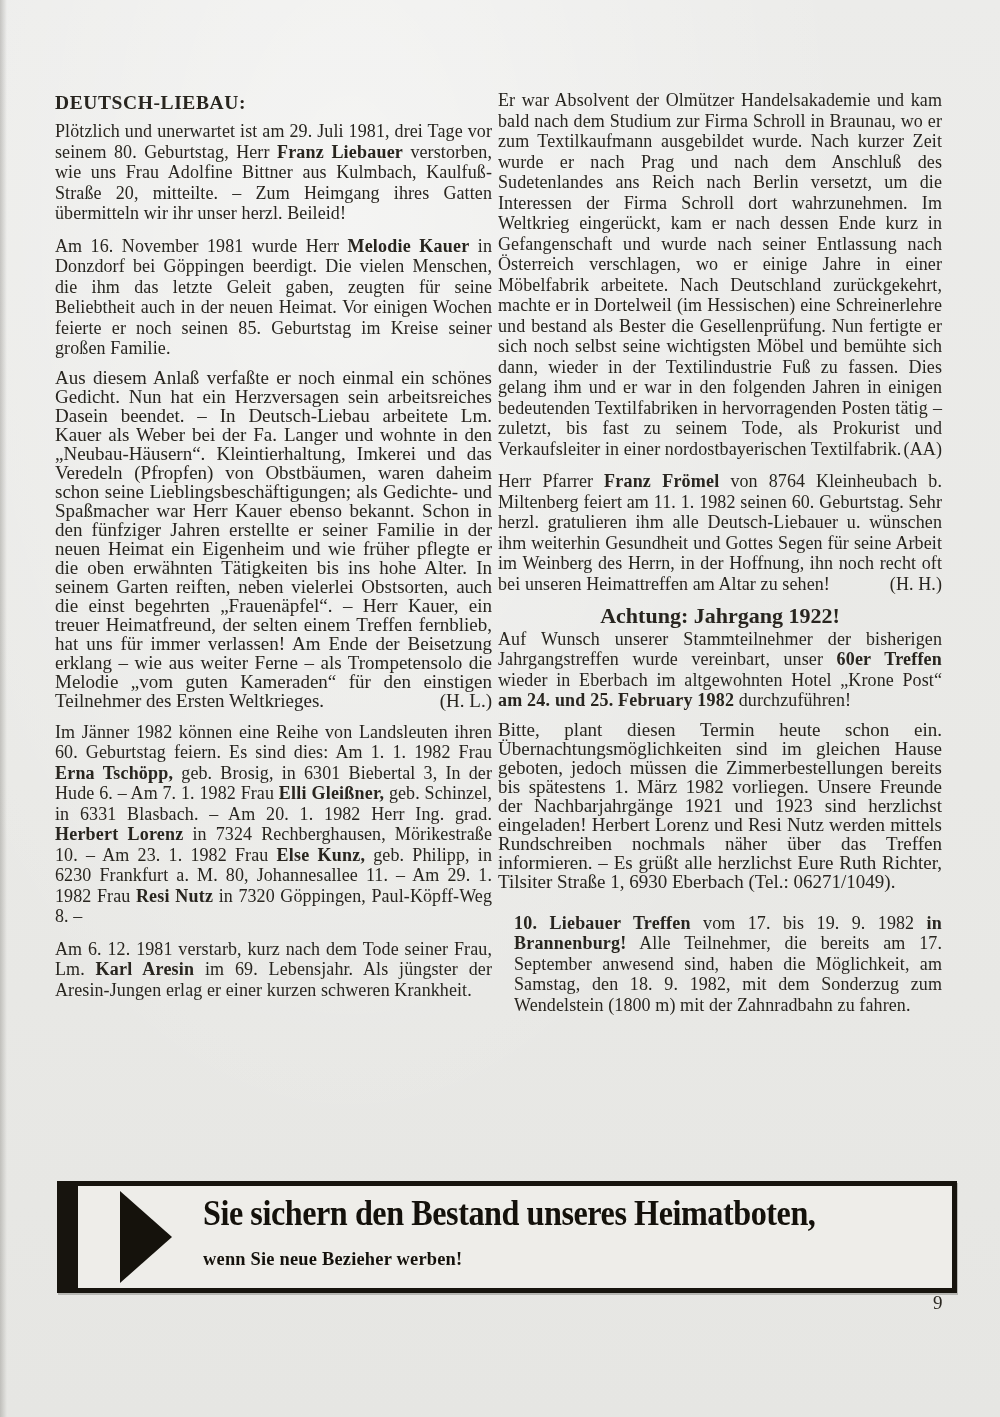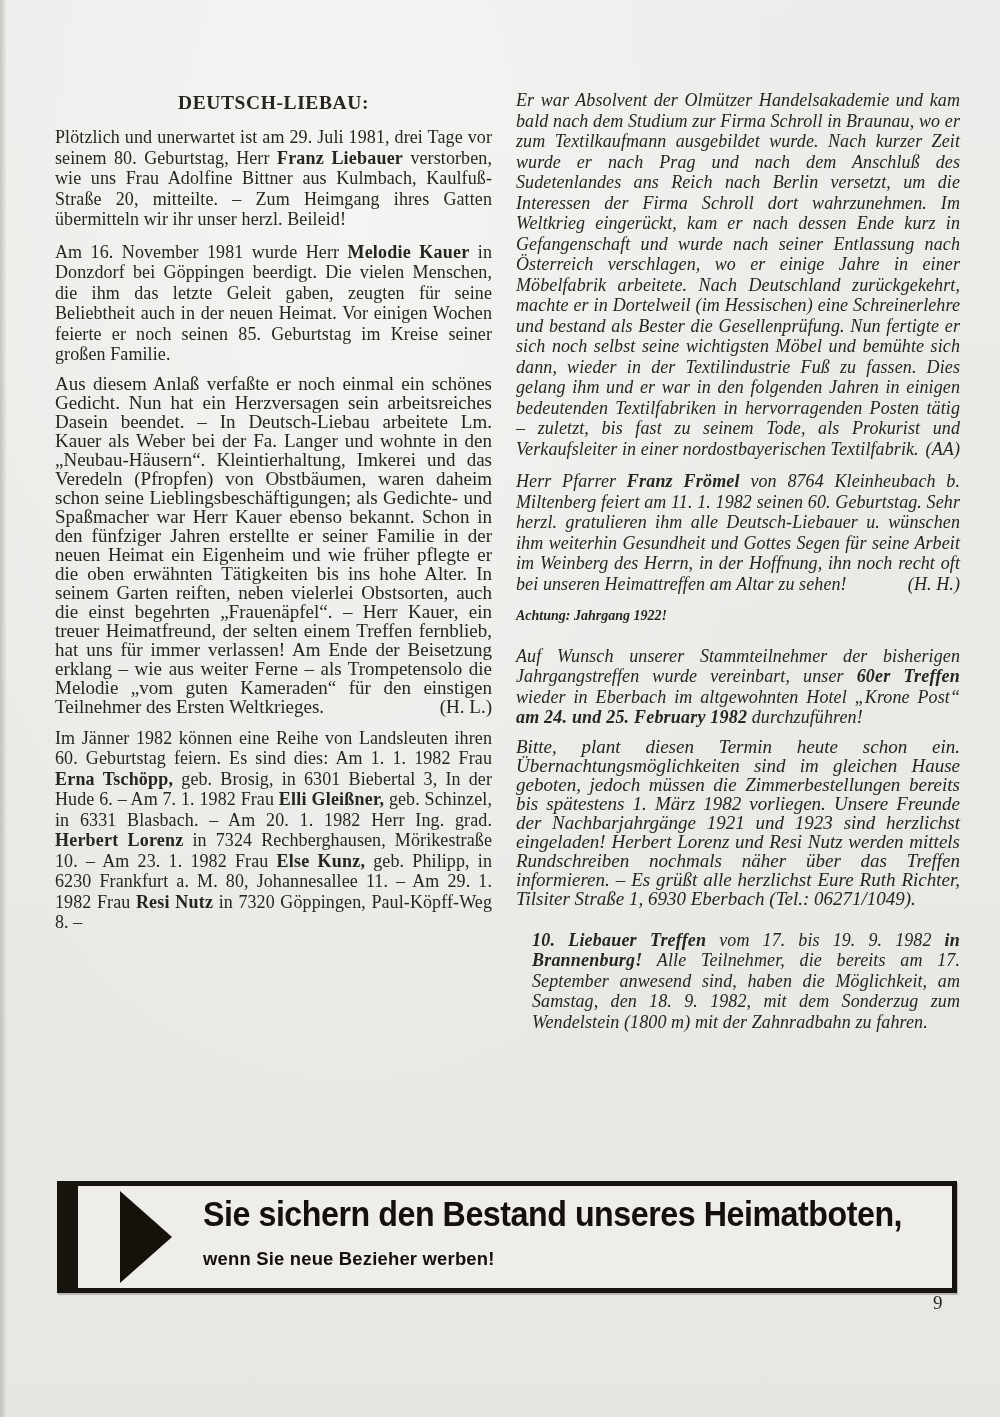--- a/index.html
+++ b/index.html
@@ -9,63 +9,64 @@
     background-image:
       radial-gradient(ellipse at 35% 15%, rgba(255,255,255,.45), rgba(255,255,255,0) 55%),
       linear-gradient(180deg,#ececea 0%,#e9e9e6 55%,#e6e6e3 100%);
     font-family:"Liberation Serif","DejaVu Serif",serif;
     color:#28251f;
   }
   .gutter{position:absolute;left:0;top:0;width:7px;height:100%;
     background:linear-gradient(90deg,rgba(120,118,112,.35),rgba(120,118,112,0));}
   .col{position:absolute;text-align:justify;hyphens:auto;-webkit-hyphens:auto;}
   .col-left{left:55px;top:92px;width:437px;}
-  .col-right{left:516px;top:90px;width:444px;font-style:italic;}
+  .col-right{left:498px;top:90px;width:444px;}
   p{margin:0 0 9px 0;}
   .body{font-size:18px;line-height:20.5px;letter-spacing:.1px;}
   .small{font-size:19px;line-height:19px;}
-  .heading{font-size:19.5px;font-weight:bold;letter-spacing:.6px;text-align:center;margin-bottom:13px;}
-  .subhead{font-size:14px;line-height:20.5px;font-weight:bold;text-align:left;margin-bottom:19px;}
+  .heading{font-size:19.5px;font-weight:bold;letter-spacing:.6px;text-align:left;margin-bottom:7px;}
+  .subhead{font-size:22px;line-height:20.5px;font-weight:bold;text-align:center;margin-bottom:2px;}
   .gap{margin-top:22px;margin-left:16px;}
   .gap-sm{margin-top:12px;}
   .att{float:right;}
   b{letter-spacing:.2px;}
 
   .banner{
     position:absolute;left:57px;top:1181px;width:900px;height:112px;
     box-sizing:border-box;
     border:5px solid #17140e;border-left-width:21px;
     background:#eeede9;
     box-shadow:1px 2px 0 rgba(40,38,30,.25);
   }
   .tri{
     position:absolute;left:42px;top:5px;width:0;height:0;
     border-top:46px solid transparent;
     border-bottom:46px solid transparent;
     border-left:52px solid #15120c;
   }
   .banner-text{position:absolute;left:125px;top:8px;width:760px;
-    font-family:Liberation Sans, sans-serif;color:#14110b;}
+    font-family:Liberation Serif, serif;color:#14110b;}
   .b1{font-size:35px;font-weight:bold;letter-spacing:-.5px;white-space:nowrap;
     transform:scaleX(.92);transform-origin:left center;}
   .b2{font-size:19px;font-weight:bold;margin-top:14px;letter-spacing:.2px;
     transform:scaleX(.97);transform-origin:left center;}
   .pageno{position:absolute;left:933px;top:1292px;font-size:19px;color:#2b2822;}
 </style>
 </head>
 <body>
 
 <div class="gutter"></div>
 
 <div class="col col-left">
     <p class="heading">DEUTSCH-LIEBAU:</p>
     <p class="body">Plötzlich und unerwartet ist am 29. Juli 1981, drei Tage vor seinem 80. Geburtstag, Herr <b>Franz Liebauer</b> verstorben, wie uns Frau Adolfine Bittner aus Kulmbach, Kaulfuß-Straße 20, mitteilte. – Zum Heimgang ihres Gatten übermitteln wir ihr unser herzl. Beileid!</p>
     <p class="body gap-sm">Am 16. November 1981 wurde Herr <b>Melodie Kauer</b> in Donzdorf bei Göppingen beerdigt. Die vielen Menschen, die ihm das letzte Geleit gaben, zeugten für seine Beliebtheit auch in der neuen Heimat. Vor einigen Wochen feierte er noch seinen 85. Geburtstag im Kreise seiner großen Familie.</p>
     <p class="small">Aus diesem Anlaß verfaßte er noch einmal ein schönes Gedicht. Nun hat ein Herzversagen sein arbeitsreiches Dasein beendet. – In Deutsch-Liebau arbeitete Lm. Kauer als Weber bei der Fa. Langer und wohnte in den „Neubau-Häusern“. Kleintierhaltung, Imkerei und das Veredeln (Pfropfen) von Obstbäumen, waren daheim schon seine Lieblingsbeschäftigungen; als Gedichte- und Spaßmacher war Herr Kauer ebenso bekannt. Schon in den fünfziger Jahren erstellte er seiner Familie in der neuen Heimat ein Eigenheim und wie früher pflegte er die oben erwähnten Tätigkeiten bis ins hohe Alter. In seinem Garten reiften, neben vielerlei Obstsorten, auch die einst begehrten „Frauenäpfel“. – Herr Kauer, ein treuer Heimatfreund, der selten einem Treffen fernblieb, hat uns für immer verlassen! Am Ende der Beisetzung erklang – wie aus weiter Ferne – als Trompetensolo die Melodie „vom guten Kameraden“ für den einstigen Teilnehmer des Ersten Weltkrieges. <span class="att">(H. L.)</span></p>
     <p class="body gap-sm">Im Jänner 1982 können eine Reihe von Landsleuten ihren 60. Geburtstag feiern. Es sind dies: Am 1. 1. 1982 Frau <b>Erna Tschöpp,</b> geb. Brosig, in 6301 Biebertal 3, In der Hude 6. – Am 7. 1. 1982 Frau <b>Elli Gleißner,</b> geb. Schinzel, in 6331 Blasbach. – Am 20. 1. 1982 Herr Ing. grad. <b>Herbert Lorenz</b> in 7324 Rechberghausen, Mörikestraße 10. – Am 23. 1. 1982 Frau <b>Else Kunz,</b> geb. Philipp, in 6230 Frankfurt a. M. 80, Johannesallee 11. – Am 29. 1. 1982 Frau <b>Resi Nutz</b> in 7320 Göppingen, Paul-Köpff-Weg 8. –</p>
+    <p class="body gap-sm">Am 6. 12. 1981 verstarb, kurz nach dem Tode seiner Frau, Lm. <b>Karl Aresin</b> im 69. Lebensjahr. Als jüngster der Aresin-Jungen erlag er einer kurzen schweren Krankheit.</p>
   </div>
 <div class="col col-right">
     <p class="body">Er war Absolvent der Olmützer Handelsakademie und kam bald nach dem Studium zur Firma Schroll in Braunau, wo er zum Textilkaufmann ausgebildet wurde. Nach kurzer Zeit wurde er nach Prag und nach dem Anschluß des Sudetenlandes ans Reich nach Berlin versetzt, um die Interessen der Firma Schroll dort wahrzunehmen. Im Weltkrieg eingerückt, kam er nach dessen Ende kurz in Gefangenschaft und wurde nach seiner Entlassung nach Österreich verschlagen, wo er einige Jahre in einer Möbelfabrik arbeitete. Nach Deutschland zurückgekehrt, machte er in Dortelweil (im Hessischen) eine Schreinerlehre und bestand als Bester die Gesellenprüfung. Nun fertigte er sich noch selbst seine wichtigsten Möbel und bemühte sich dann, wieder in der Textilindustrie Fuß zu fassen. Dies gelang ihm und er war in den folgenden Jahren in einigen bedeutenden Textilfabriken in hervorragenden Posten tätig – zuletzt, bis fast zu seinem Tode, als Prokurist und Verkaufsleiter in einer nordostbayerischen Textilfabrik. <span class="att">(AA)</span></p>
     <p class="body gap-sm">Herr Pfarrer <b>Franz Frömel</b> von 8764 Kleinheubach b. Miltenberg feiert am 11. 1. 1982 seinen 60. Geburtstag. Sehr herzl. gratulieren ihm alle Deutsch-Liebauer u. wünschen ihm weiterhin Gesundheit und Gottes Segen für seine Arbeit im Weinberg des Herrn, in der Hoffnung, ihn noch recht oft bei unseren Heimattreffen am Altar zu sehen! <span class="att">(H. H.)</span></p>
     <p class="subhead gap-sm">Achtung: Jahrgang 1922!</p>
     <p class="body">Auf Wunsch unserer Stammteilnehmer der bisherigen Jahrgangstreffen wurde vereinbart, unser <b>60er Treffen</b> wieder in Eberbach im altgewohnten Hotel „Krone Post“ <b>am 24. und 25. February 1982</b> durchzuführen!</p>
     <p class="small">Bitte, plant diesen Termin heute schon ein. Übernachtungsmöglichkeiten sind im gleichen Hause geboten, jedoch müssen die Zimmerbestellungen bereits bis spätestens 1. März 1982 vorliegen. Unsere Freunde der Nachbarjahrgänge 1921 und 1923 sind herzlichst eingeladen! Herbert Lorenz und Resi Nutz werden mittels Rundschreiben nochmals näher über das Treffen informieren. – Es grüßt alle herzlichst Eure Ruth Richter, Tilsiter Straße 1, 6930 Eberbach (Tel.: 06271/1049).</p>
     <p class="body gap"><b>10. Liebauer Treffen</b> vom 17. bis 19. 9. 1982 <b>in Brannenburg!</b> Alle Teilnehmer, die bereits am 17. September anwesend sind, haben die Möglichkeit, am Samstag, den 18. 9. 1982, mit dem Sonderzug zum Wendelstein (1800 m) mit der Zahnradbahn zu fahren.</p>
   </div>
 

